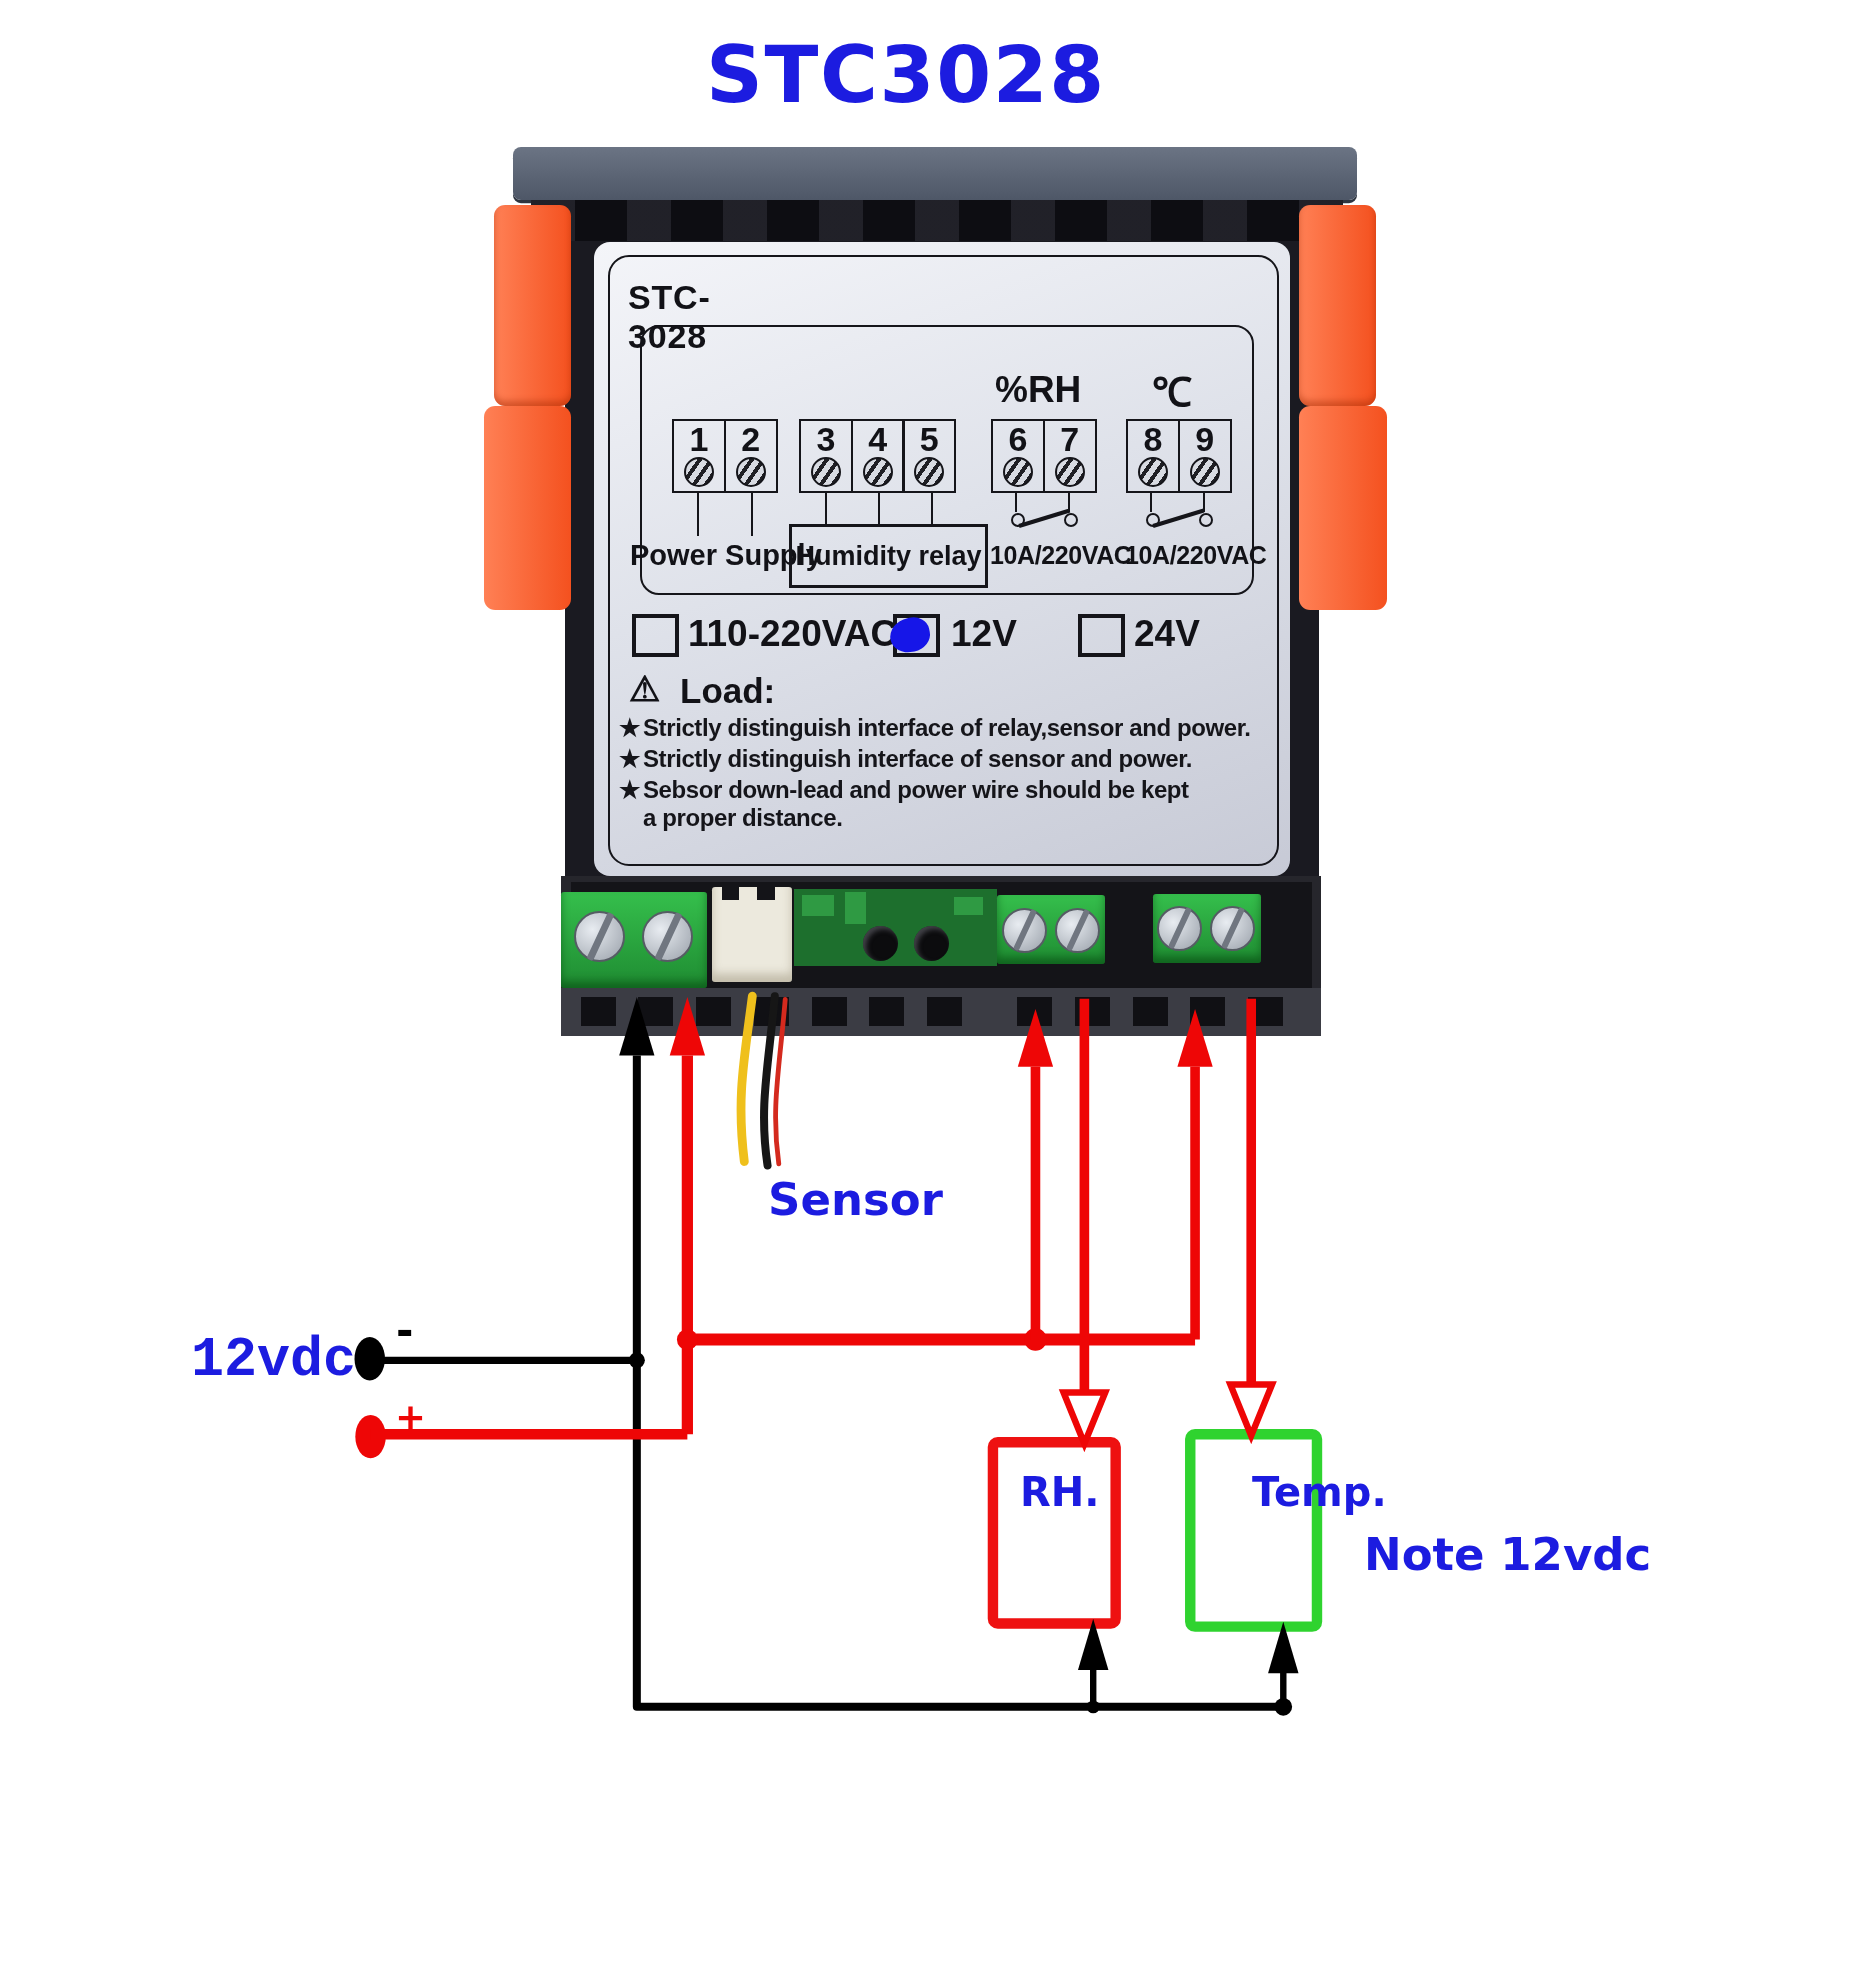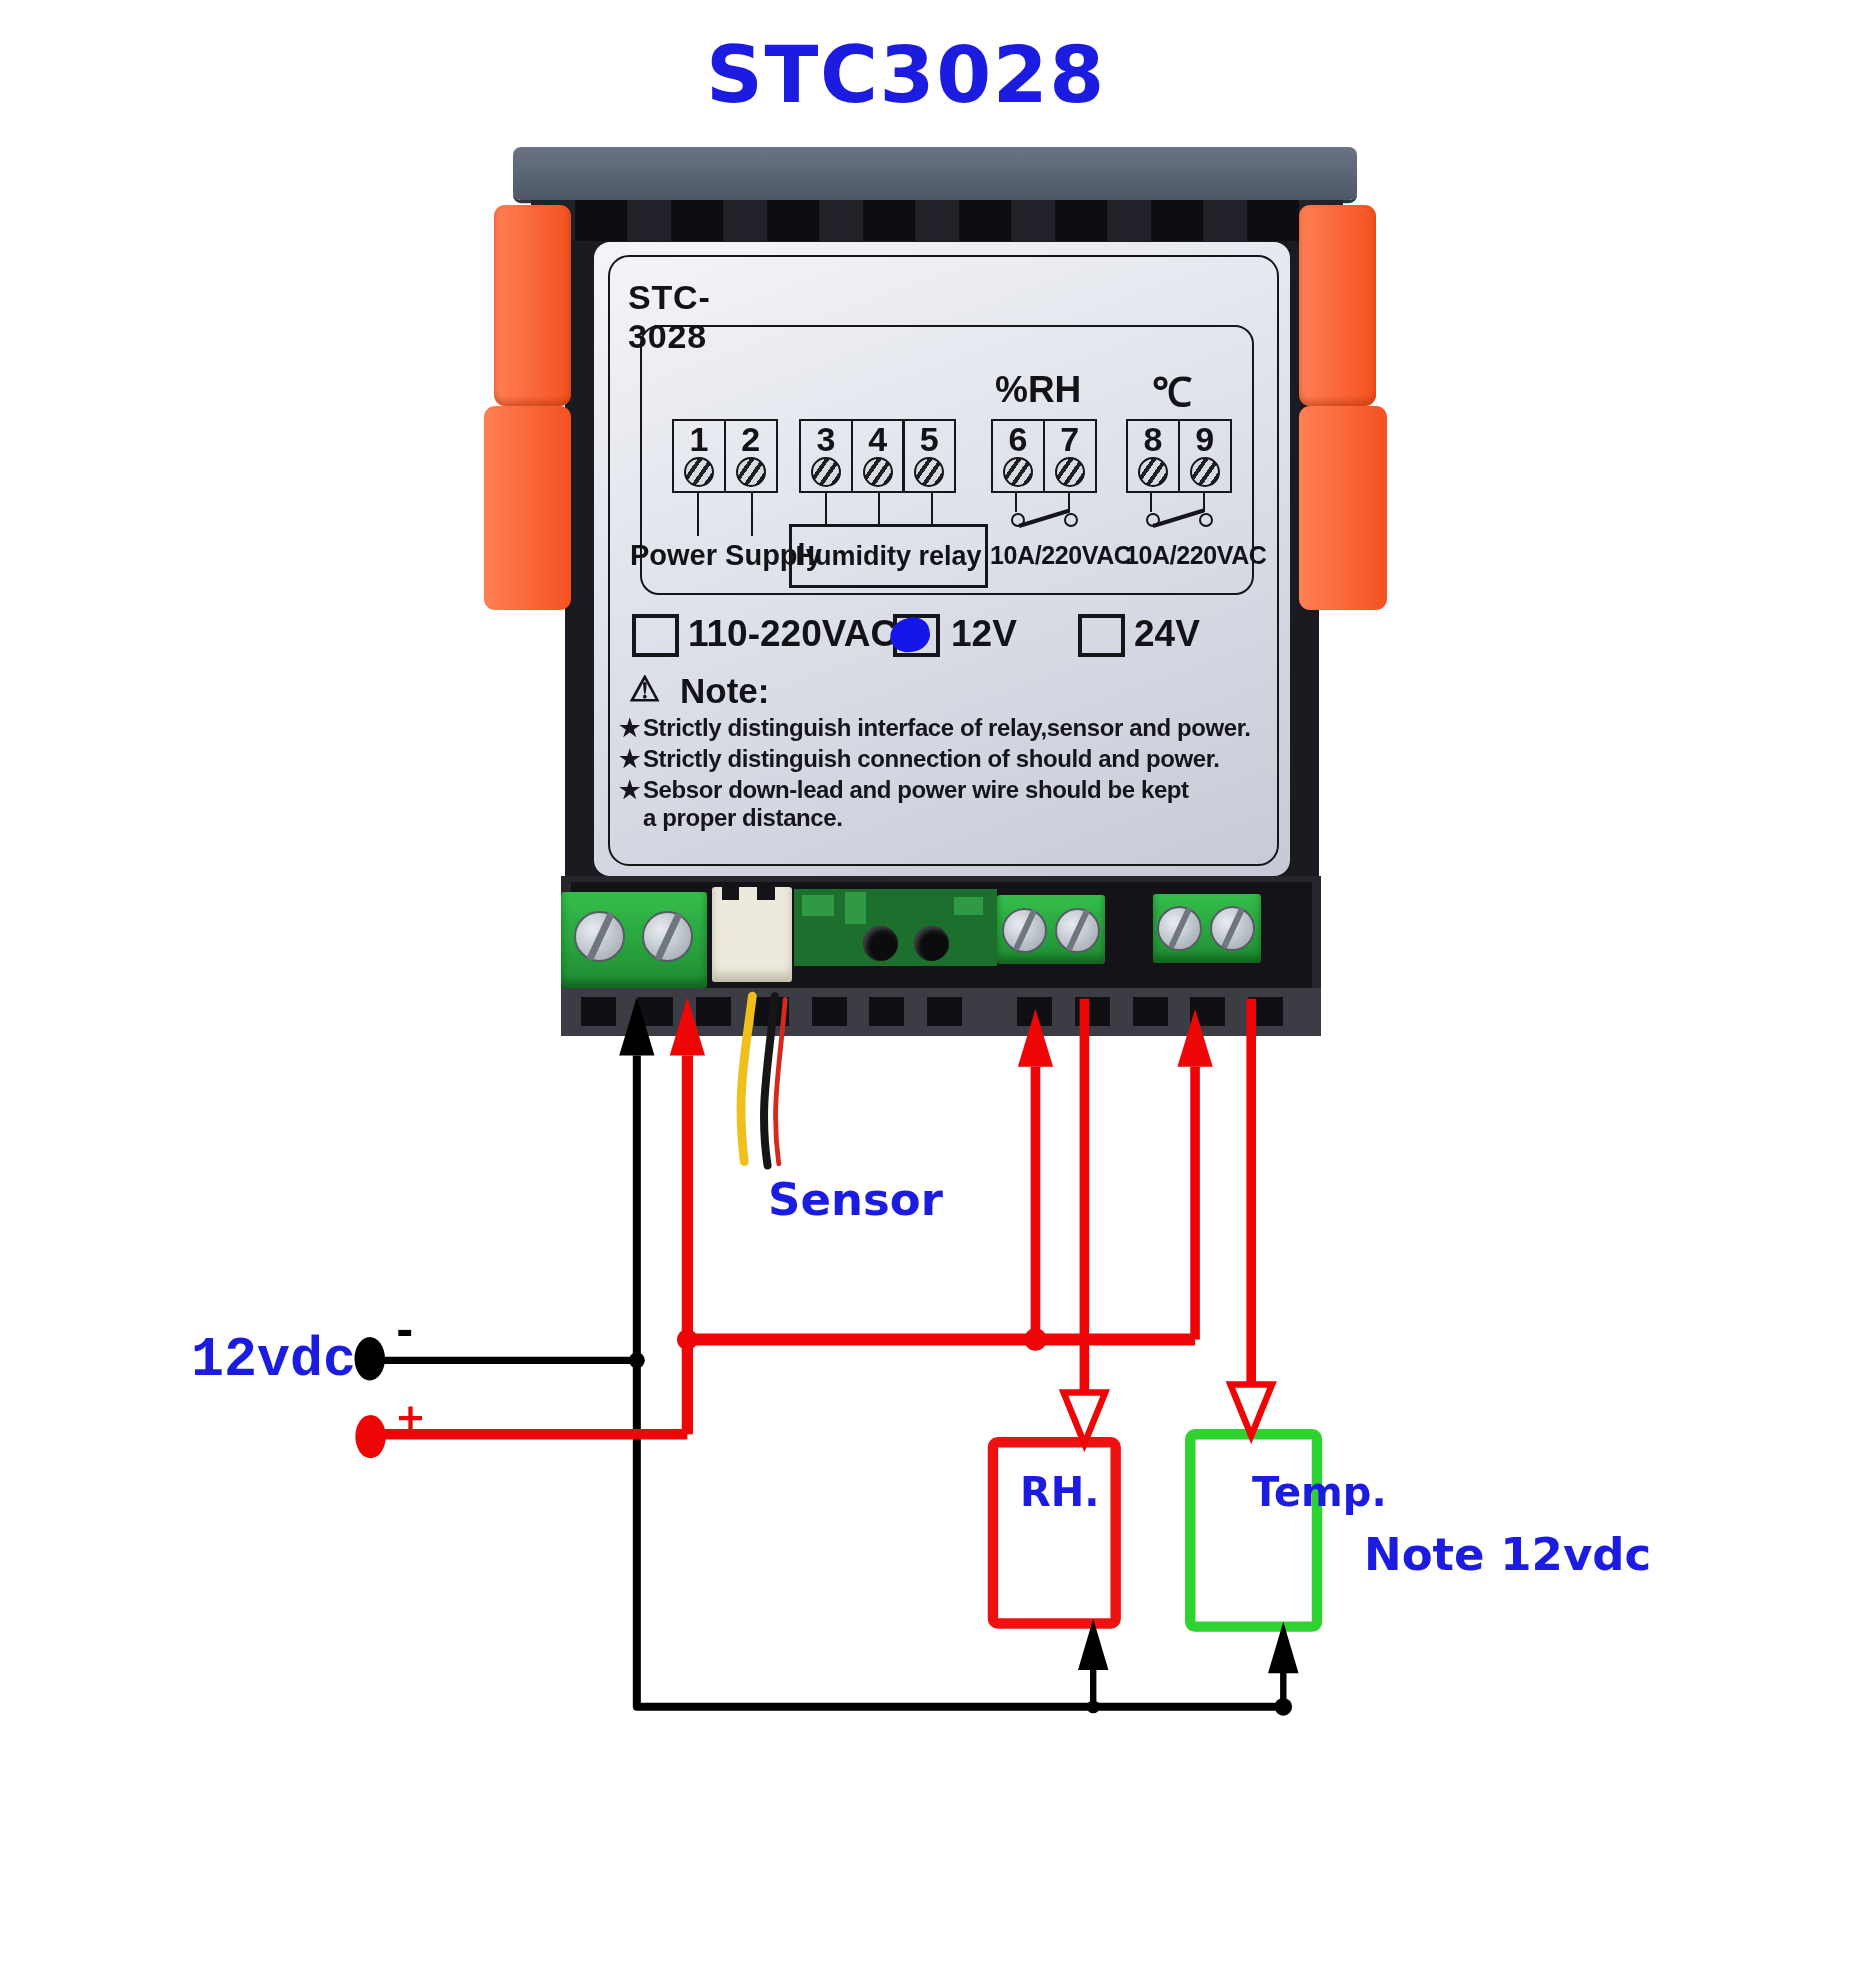--- a/index.html
+++ b/index.html
@@ -169,29 +169,29 @@
 
   <div class="cbox" style="left:632px;top:614px;"></div>
   <div class="plabel" style="left:688px;top:613px;font-size:37px;">110-220VAC</div>
   <div class="cbox" style="left:893px;top:614px;"></div>
   <div class="cmark" style="left:890px;top:618px;"></div>
   <div class="plabel" style="left:951px;top:613px;font-size:37px;">12V</div>
   <div class="cbox" style="left:1078px;top:614px;"></div>
   <div class="plabel" style="left:1134px;top:613px;font-size:37px;">24V</div>
 
   <div class="plabel" style="left:629px;top:669px;font-size:35px;font-weight:700;">⚠</div>
-  <div class="plabel" style="left:680px;top:671px;font-size:35px;">Note:</div>
+  <div class="plabel" style="left:680px;top:671px;font-size:35px;">Load:</div>
   <div class="bullets">
     <div class="bullet-row">
       <span class="note-star">★</span>
       <span>Strictly distinguish interface of relay,sensor and power.</span>
     </div>
     <div class="bullet-row">
       <span class="note-star">★</span>
-      <span>Strictly distinguish connection of should and power.</span>
+      <span>Strictly distinguish interface of sensor and power.</span>
     </div>
     <div class="bullet-row">
       <span class="note-star">★</span>
       <span style="max-width:561px;">Sebsor down-lead and power wire should be kept a proper distance.</span>
     </div>
   </div>
 
   <div class="housing"></div>
   <div class="recess"></div>
   <div class="gblock" style="left:561px;top:892px;width:146px;height:96px;"></div>

